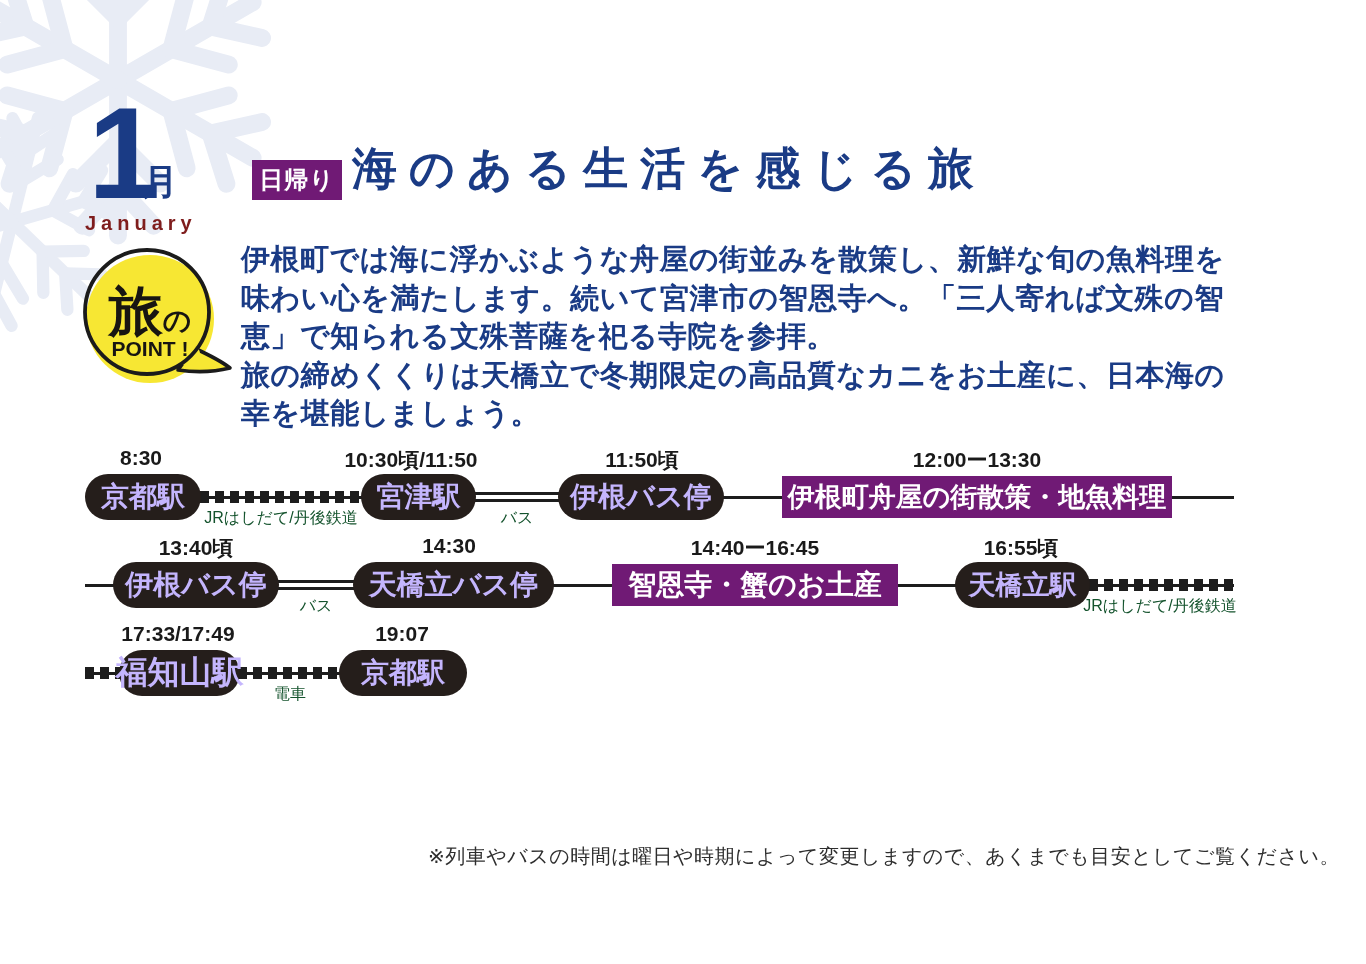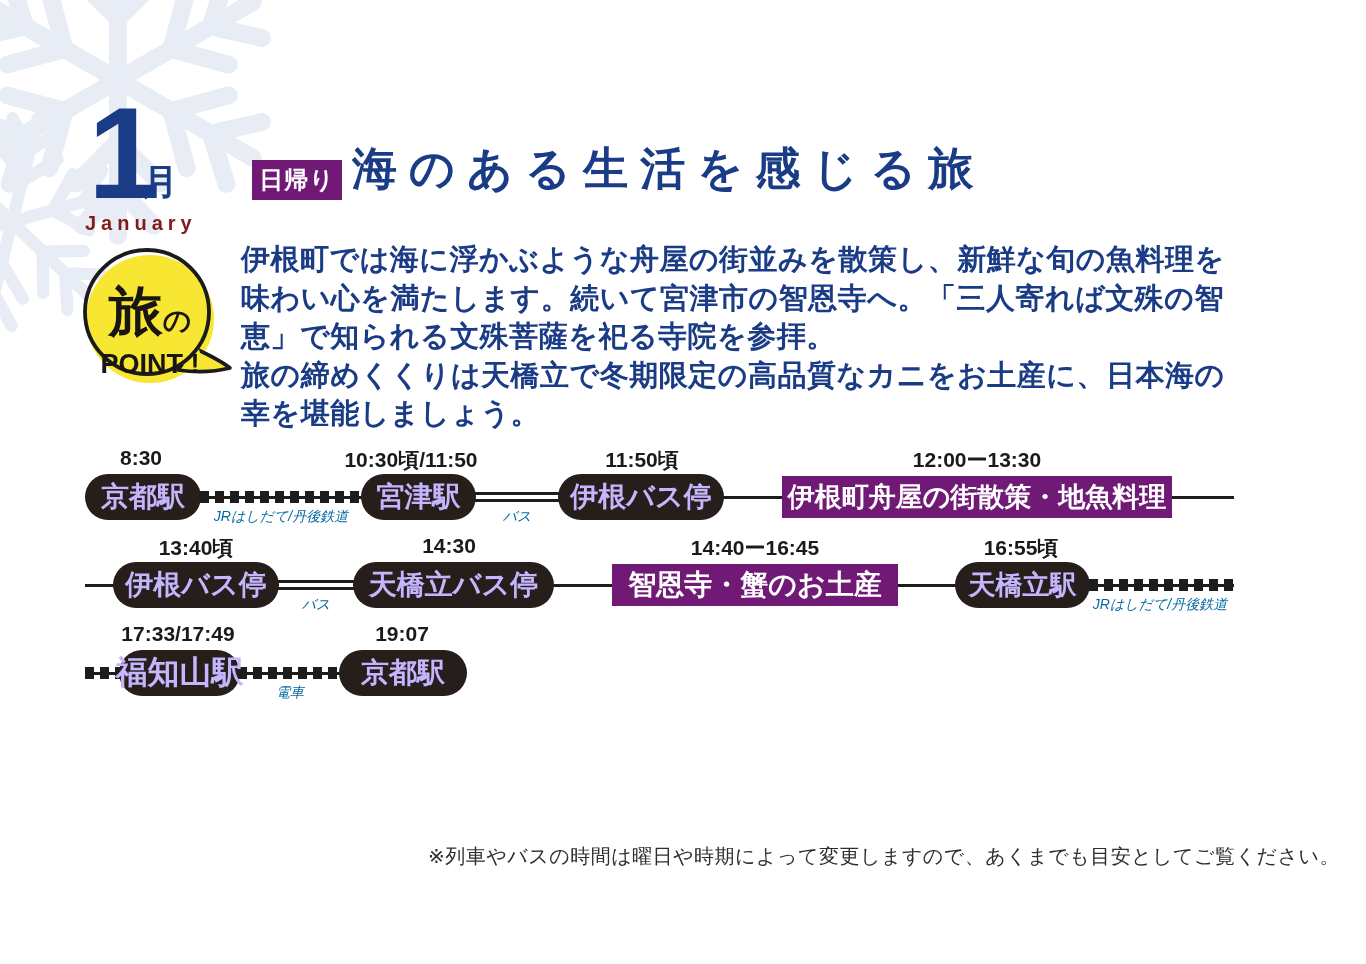--- a/index.html
+++ b/index.html
@@ -22,21 +22,21 @@
   }
   
   .description{
     width:1015px;font-size:29px;font-weight:700;color:#1a3b85;
     line-height:38.6px;white-space:pre-line;letter-spacing:0.5px;
   }
   
   .point-text{width:112px;text-align:center;color:#181512;line-height:1;}
   .point-kanji{font-size:54px;font-weight:800;}
   .point-no{font-size:28px;font-weight:800;}
-  .point-label{font-size:27px;font-weight:800;letter-spacing:0px;margin-top:13px;white-space:nowrap;}
+  .point-label{font-size:21px;font-weight:800;letter-spacing:0px;margin-top:0;white-space:nowrap;}
   
   .stop{
     position:absolute;background:#251e1b;color:#c4b5fd;font-weight:700;font-size:28px;
     height:46px;border-radius:25px;display:flex;align-items:center;justify-content:center;
     white-space:nowrap;letter-spacing:0px;
   }
   .activity{
     position:absolute;background:#701a75;color:#fff;font-weight:700;
     height:42px;display:flex;align-items:center;justify-content:center;white-space:nowrap;
   }
@@ -48,22 +48,22 @@
   .seg-bus{position:absolute;height:10px;border-top:3px solid #1d1d1d;border-bottom:3px solid #1d1d1d;box-sizing:border-box;}
   .seg-rail{
     position:absolute;height:12px;
     background-image:repeating-linear-gradient(90deg,#1d1d1d 0 9px,rgba(255,255,255,0) 9px 15px),
                      linear-gradient(#1d1d1d,#1d1d1d);
     background-size:100% 12px,100% 3px;
     background-position:left center,left center;
     background-repeat:repeat-x,no-repeat;
   }
   .seg-label{
-    position:absolute;font-size:14px;font-weight:500;color:#0369a1;
-    transform:translateX(-50%);white-space:nowrap;font-style:italic;
+    position:absolute;font-size:16px;font-weight:500;color:#14532d;
+    transform:translateX(-50%);white-space:nowrap;
   }
   
   .footer-note{font-size:20px;font-weight:500;color:#2e2e2e;letter-spacing:0.5px;white-space:nowrap;}
 </style>
 </head>
 <body>
 
 <svg class="abs" style="left:0;top:0;width:430px;height:440px;" viewBox="0 0 430 440" aria-hidden="true">
   <defs>
     <g id="flake" stroke="#e8ecf5" stroke-width="11" stroke-linecap="round" fill="none">

